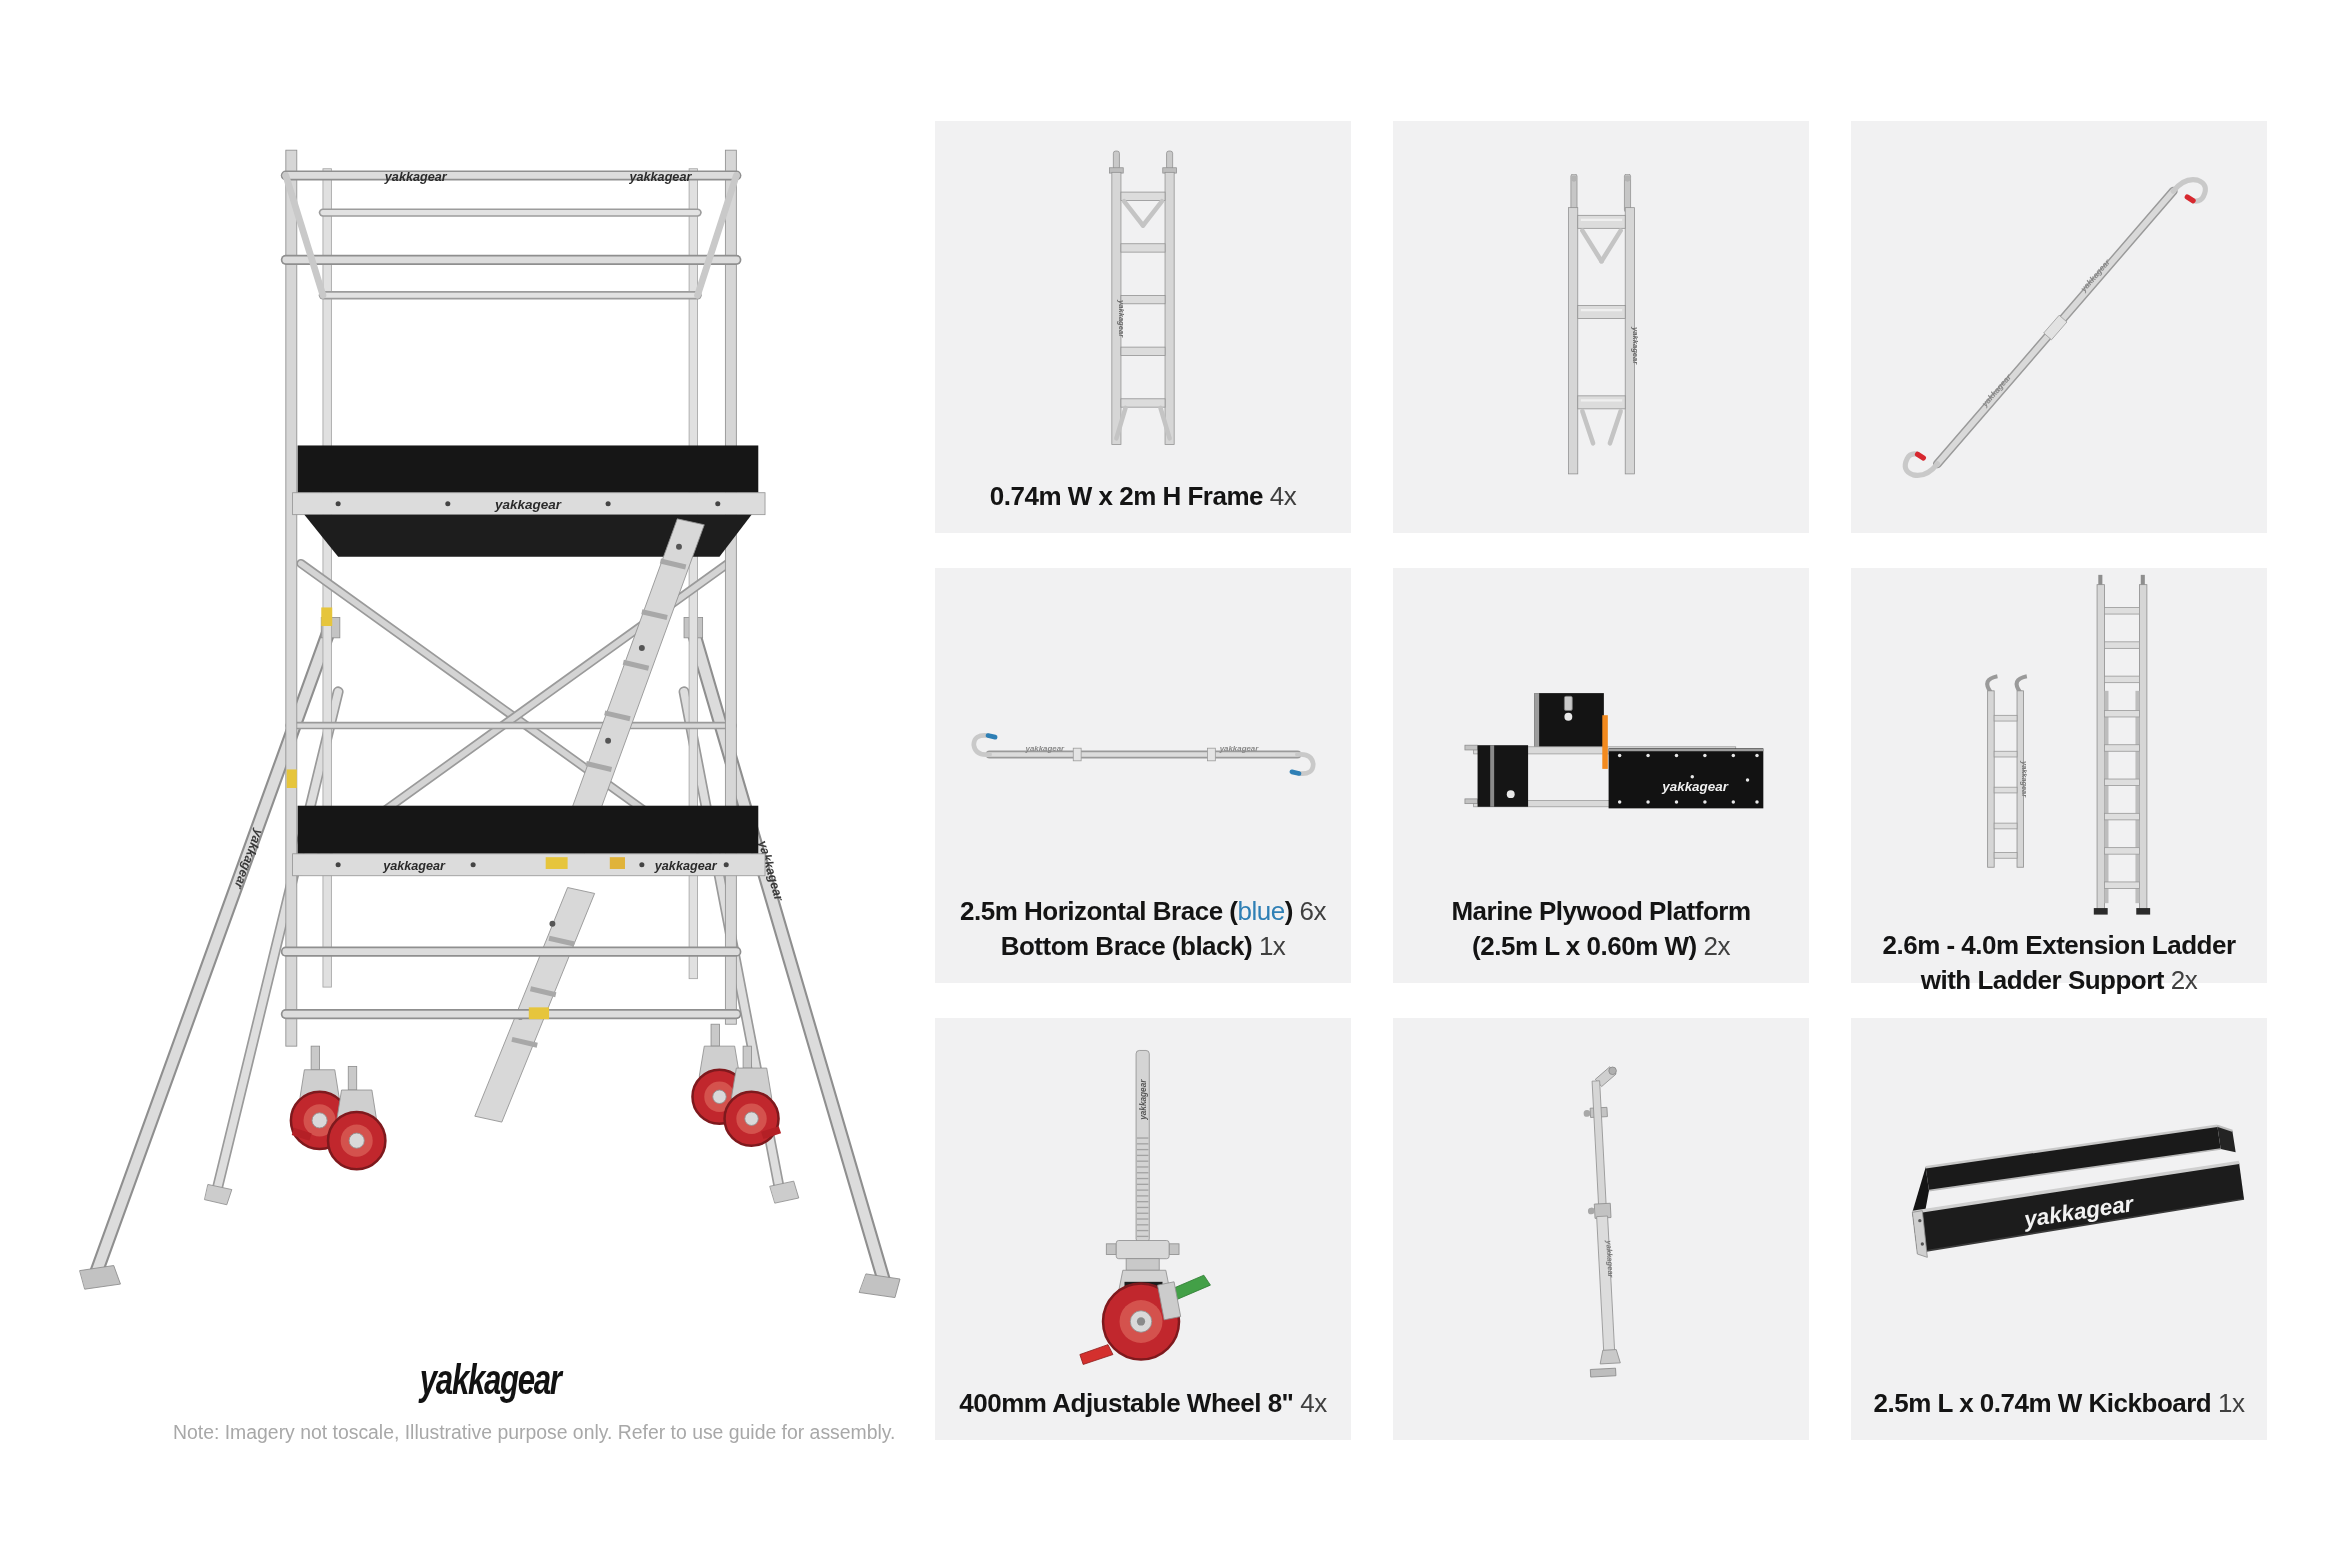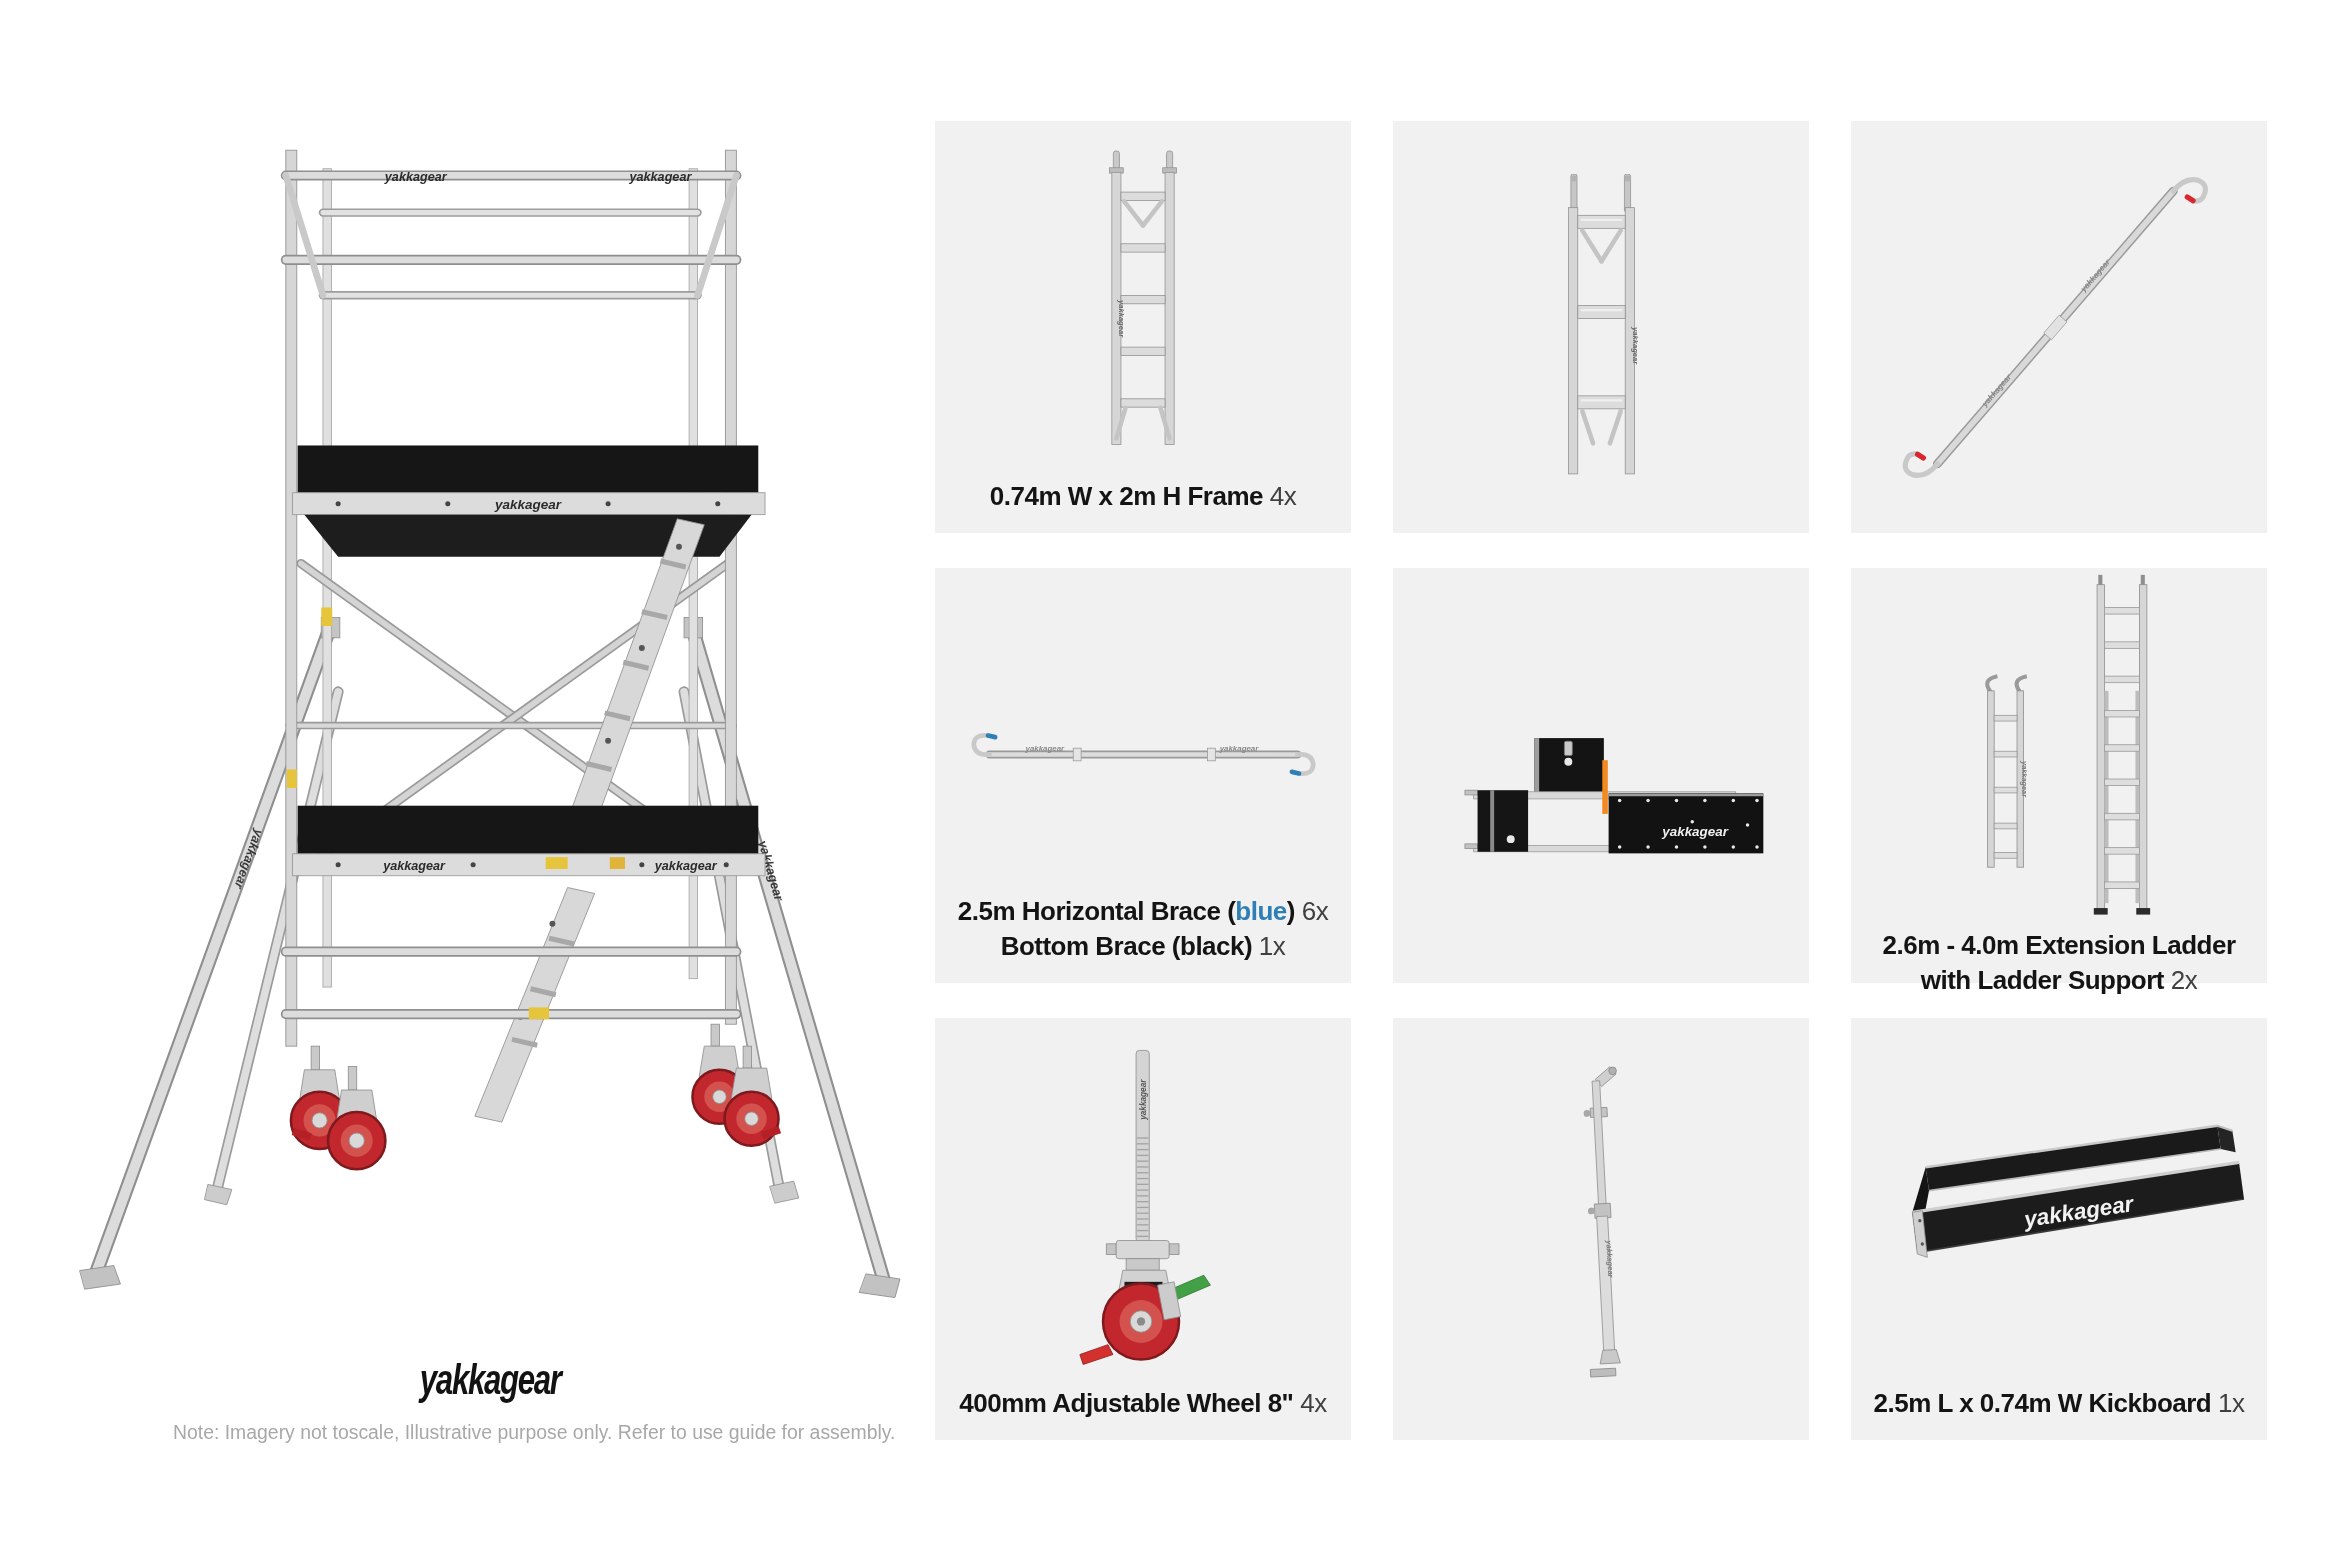--- a/index.html
+++ b/index.html
@@ -19,21 +19,21 @@
         grid-template-columns:416px 416px 416px;
         grid-template-rows:412px 415px 422px;
         column-gap:42px;row-gap:35px;}
   .card{background:var(--card-bg,#f1f1f2);display:flex;flex-direction:column;align-items:center;}
   .card-art{flex:1;width:100%;display:flex;align-items:center;justify-content:center;}
   .card-caption{text-align:center;font-size:26px;line-height:35px;letter-spacing:-0.5px;
                 padding:0 8.4px 18.6px 8.4px;}
   .seg-b{font-weight:bold;color:var(--caption,#141414);}
   .seg-n{font-weight:normal;color:var(--count,#3f3f3f);margin-top:9px;}
   .seg-red{font-weight:bold;color:var(--red,#d7282f);}
-  .seg-blue{font-weight:bold;color:var(--blue,#2e7fb5);}
+  .seg-blue{font-weight:normal;color:var(--blue,#2e7fb5);}
   .art-hbrace{margin-top:46px;}
   .art-kick{margin-top:34px;}
   svg{display:block;}
   .mini-label{font-style:italic;font-weight:bold;}
 </style>
 </head>
 <body>
 
 <div class="canvas">
 
@@ -310,20 +310,21 @@
               <circle cx="330" cy="200" r="2.2"></circle>
             <circle cx="366" cy="200" r="2.2"></circle>
               <circle cx="402" cy="200" r="2.2"></circle>
               <circle cx="432" cy="200" r="2.2"></circle>
             <circle cx="350" cy="168" r="2.2"></circle>
               <circle cx="420" cy="172" r="2.2"></circle>
           </g>
           <text x="312" y="186" font-size="17" class="mini-label" fill="#f0f0f0">yakkagear</text>
         </svg>
       </div>
+      <div class="card-caption"><span class="seg-b">Marine Plywood Platform</span><br><span class="seg-b">(2.5m L x 0.60m W)</span><span class="seg-n"> 2x</span></div>
     </div>
 
     <div class="card">
       <div class="card-art">
         <svg viewBox="0 0 300 440" width="245" height="360">
           <line x1="200" y1="22" x2="200" y2="8" stroke="#8f8f8f" stroke-width="5"></line>
           <line x1="252" y1="22" x2="252" y2="8" stroke="#8f8f8f" stroke-width="5"></line>
           <rect x="196" y="20" width="9" height="400" fill="#d6d6d6" stroke="#8f8f8f"></rect>
           <rect x="248" y="20" width="9" height="400" fill="#d6d6d6" stroke="#8f8f8f"></rect>
           <rect x="205" y="150" width="5" height="260" fill="#bdbdbd"></rect>

